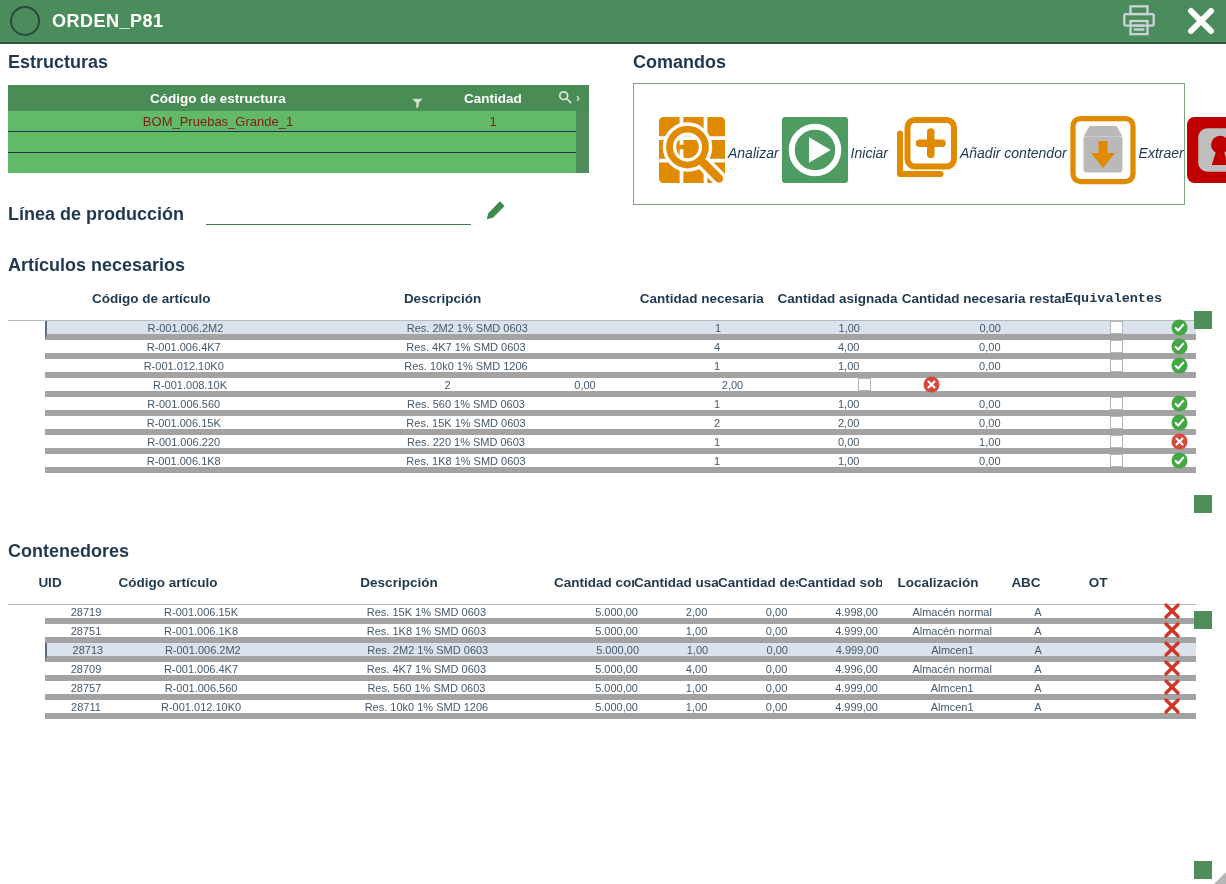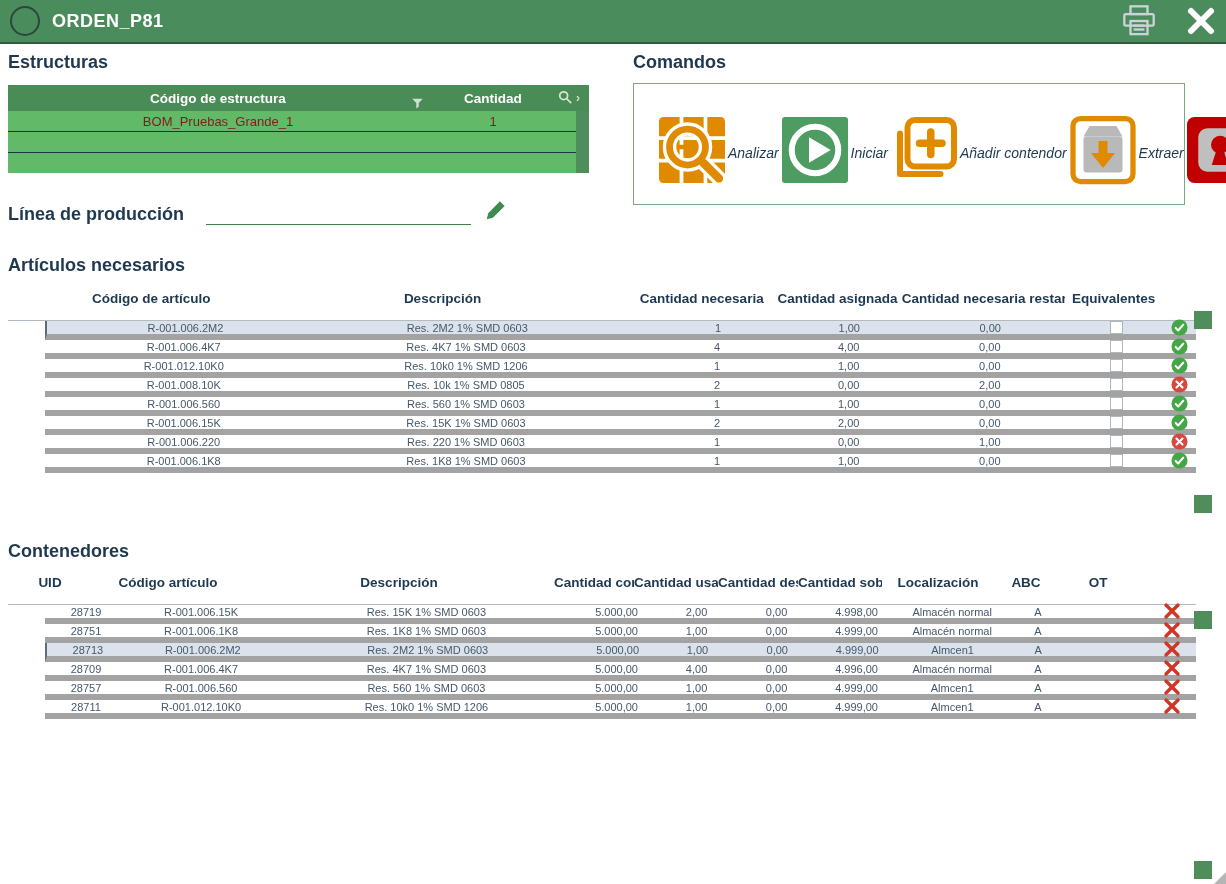--- a/index.html
+++ b/index.html
@@ -63,21 +63,21 @@
   
   .tbl { width:1188px; }
   .tbl-head { display:flex; align-items:center; min-height:42px; font-weight:bold; font-size:13.5px; color:var(--heading-navy,#1d3850); }
   .tbl-head .cell { text-align:center; line-height:1.25; }
   .tbl-body { border-top:1px solid #b3bac2; }
   .row { display:flex; align-items:center; height:19px; border-bottom:6px solid #a3a3a3; font-size:11px;margin-left:37px; }
   .row.selected { background:#dbe2eb; border-left:2px solid #5b6c7f; }
   .cell { text-align:center; overflow:hidden; white-space:nowrap; }
   
   .c-codigo{width:290px;} .c-desc{width:300px;} .c-gap{width:40px;} .c-nec{width:145px;}
-  .c-asig{width:130px;} .c-rest{width:165px;} .c-equiv{width:99px;} .c-status{width:34px;}
+  .c-asig{width:130px;} .c-rest{width:165px;} .c-equiv{width:99px;font-family:Liberation Mono, monospace;} .c-status{width:34px;}
   .checkbox { display:inline-block; width:13px; height:13px; border:1px solid #aeb6be; background:#fff; vertical-align:middle; cursor:pointer; }
   .st svg { vertical-align:middle; }
   
   .c-uid{width:84px;} .c-cod2{width:152px;} .c-desc2{width:310px;} .c-cant{width:80px;}
   .c-usada{width:84px;} .c-dcart{width:80px;} .c-sobr{width:84px;} .c-loc{width:112px;}
   .c-abc{width:64px;} .c-ot{width:80px;} .c-x{width:50px;}
   .del-x { cursor:pointer; display:inline-flex; }
   .mt-art { margin-top:30px; } .mt-cont { margin-top:68px; }
   .tbl-head.mt-h { margin-top:2px; }
   
@@ -296,21 +296,20 @@
               <svg width="17" height="17" viewBox="0 0 18 18">
                 <circle cx="9" cy="9" r="8.5" fill="#44a644"></circle>
                 <path d="M5 9.5 L7.6 12.2 L13 6" stroke="#fff" stroke-width="2.2" fill="none" stroke-linecap="round" stroke-linejoin="round"></path>
               </svg>
             </span>
             
           </div>
         </div>
         <div class="row">
           <div class="cell c-codigo">R-001.008.10K</div>
-          <div class="cell c-desc">Res. 10k 1% SMD 0805</div>
           <div class="cell c-gap"></div>
           <div class="cell c-nec">2</div>
           <div class="cell c-asig">0,00</div>
           <div class="cell c-rest">2,00</div>
           <div class="cell c-equiv"><span class="checkbox"></span></div>
           <div class="cell c-status">
             
             <span class="st">
               <svg width="17" height="17" viewBox="0 0 18 18">
                 <circle cx="9" cy="9" r="8.5" fill="#d6493e"></circle>

